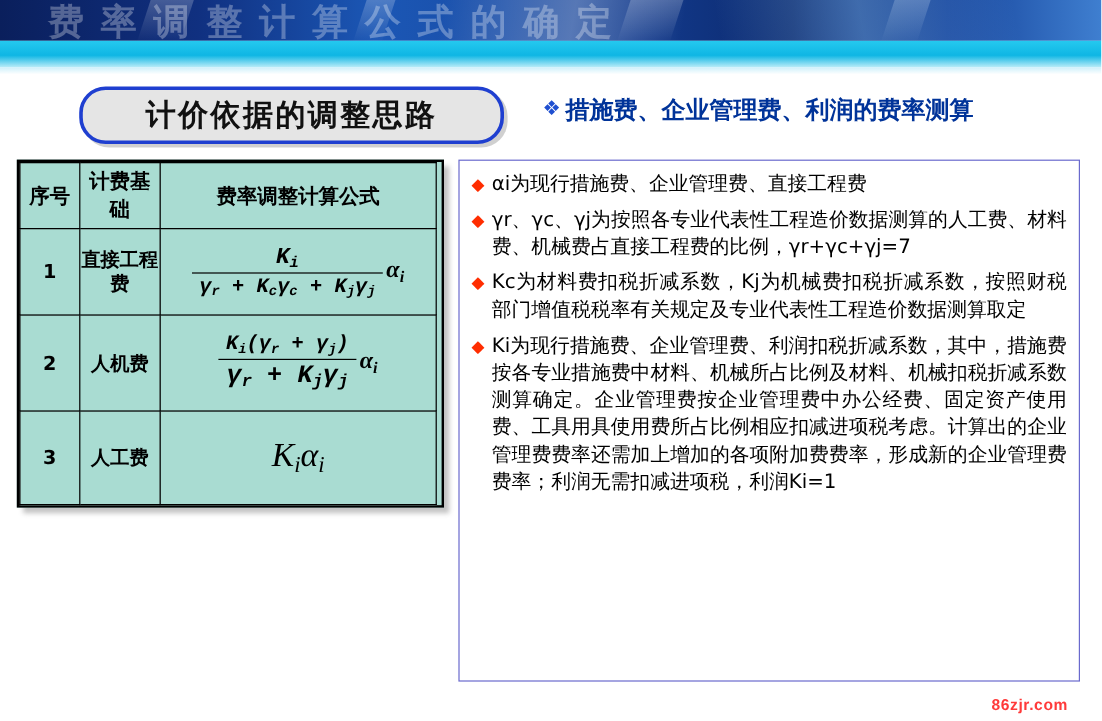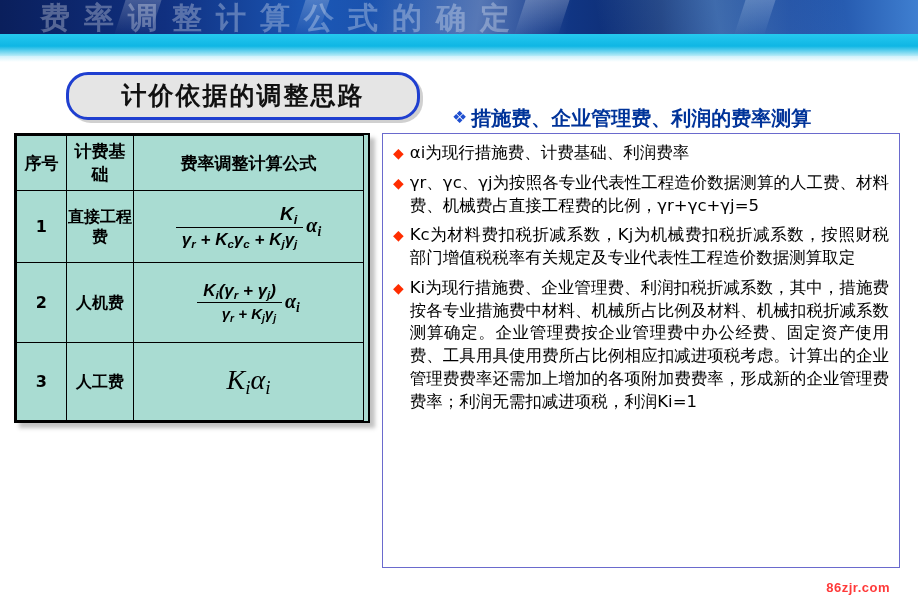--- a/index.html
+++ b/index.html
@@ -103,21 +103,20 @@
     letter-spacing: 2px;
   }
   .right-heading {
     position: absolute;
     left: 452px; top: 12px;
     font-size: 20px;
     font-weight: bold;
     color: #003399;
     font-family: "DejaVu Sans", sans-serif;
     white-space: nowrap;
-    margin-top: 27px;
   }
   .diamond-blue {
     display: inline-block;
     color: #1f4fd0;
     font-size: 17px;
     margin-right: 4px;
     vertical-align: 2px;
   }
 
   
@@ -160,22 +159,22 @@
   .row3 { height: 78px; }
   .base-cell {
     font-size: 15px;
     line-height: 1.25;
     font-weight: normal;
   }
   
   .frac {
     display: inline-block;
     vertical-align: middle;
-    text-align: right;
-    font-family: Liberation Sans, sans-serif;
+    text-align: center;
+    font-family: Liberation Mono, monospace;
     font-style: italic;
   }
   .frac .num {
     display: block;
     padding: 0 6px 1px 6px;
     border-bottom: 1.5px solid #000;
     font-size: 19px;
   }
   .frac .den {
     display: block;
@@ -285,45 +284,45 @@
               <span class="den"><i>γ</i><span class="sub"><i>r</i></span> + <i>K</i><span class="sub"><i>c</i></span><i>γ</i><span class="sub"><i>c</i></span> + <i>K</i><span class="sub"><i>j</i></span><i>γ</i><span class="sub"><i>j</i></span></span>
             </span><span class="alpha-i">α<span class="sub">i</span></span>
           </td>
         </tr>
         <tr class="row2">
           <td>2</td>
           <td class="base-cell">人机费</td>
           <td>
             <span class="frac">
               <span class="num" style="font-size:17px;"><i>K</i><span class="sub"><i>i</i></span>(<i>γ</i><span class="sub"><i>r</i></span> + <i>γ</i><span class="sub"><i>j</i></span>)</span>
-              <span class="den" style="font-size:15px;"><i>γ</i><span class="sub"><i>r</i></span> + <i>K</i><span class="sub"><i>j</i></span><i>γ</i><span class="sub"><i>j</i></span></span>
+              <span class="den" style="font-size:21px;"><i>γ</i><span class="sub"><i>r</i></span> + <i>K</i><span class="sub"><i>j</i></span><i>γ</i><span class="sub"><i>j</i></span></span>
             </span><span class="alpha-i">α<span class="sub">i</span></span>
           </td>
         </tr>
         <tr class="row3">
           <td>3</td>
           <td class="base-cell">人工费</td>
           <td>
             <span class="big-formula"><i>K</i><span class="sub"><i>i</i></span>α<span class="sub">i</span></span>
           </td>
         </tr>
       </tbody>
     </table>
   </div>
 
   <div class="right-panel">
 
     <div class="bullet-row">
       <span class="bullet-diamond">◆</span>
-      <span class="bullet-text">αi为现行措施费、计费基础、利润费率</span>
+      <span class="bullet-text">αi为现行措施费、企业管理费、直接工程费</span>
     </div>
 
     <div class="bullet-row">
       <span class="bullet-diamond">◆</span>
-      <span class="bullet-text">γr、γc、γj为按照各专业代表性工程造价数据测算的人工费、材料费、机械费占直接工程费的比例，γr+γc+γj=5</span>
+      <span class="bullet-text">γr、γc、γj为按照各专业代表性工程造价数据测算的人工费、材料费、机械费占直接工程费的比例，γr+γc+γj=7</span>
     </div>
 
     <div class="bullet-row">
       <span class="bullet-diamond">◆</span>
       <span class="bullet-text">Kc为材料费扣税折减系数，Kj为机械费扣税折减系数，按照财税部门增值税税率有关规定及专业代表性工程造价数据测算取定</span>
     </div>
 
     <div class="bullet-row">
       <span class="bullet-diamond">◆</span>
       <span class="bullet-text">Ki为现行措施费、企业管理费、利润扣税折减系数，其中，措施费按各专业措施费中材料、机械所占比例及材料、机械扣税折减系数测算确定。企业管理费按企业管理费中办公经费、固定资产使用费、工具用具使用费所占比例相应扣减进项税考虑。计算出的企业管理费费率还需加上增加的各项附加费费率，形成新的企业管理费费率；利润无需扣减进项税，利润Ki=1</span>

